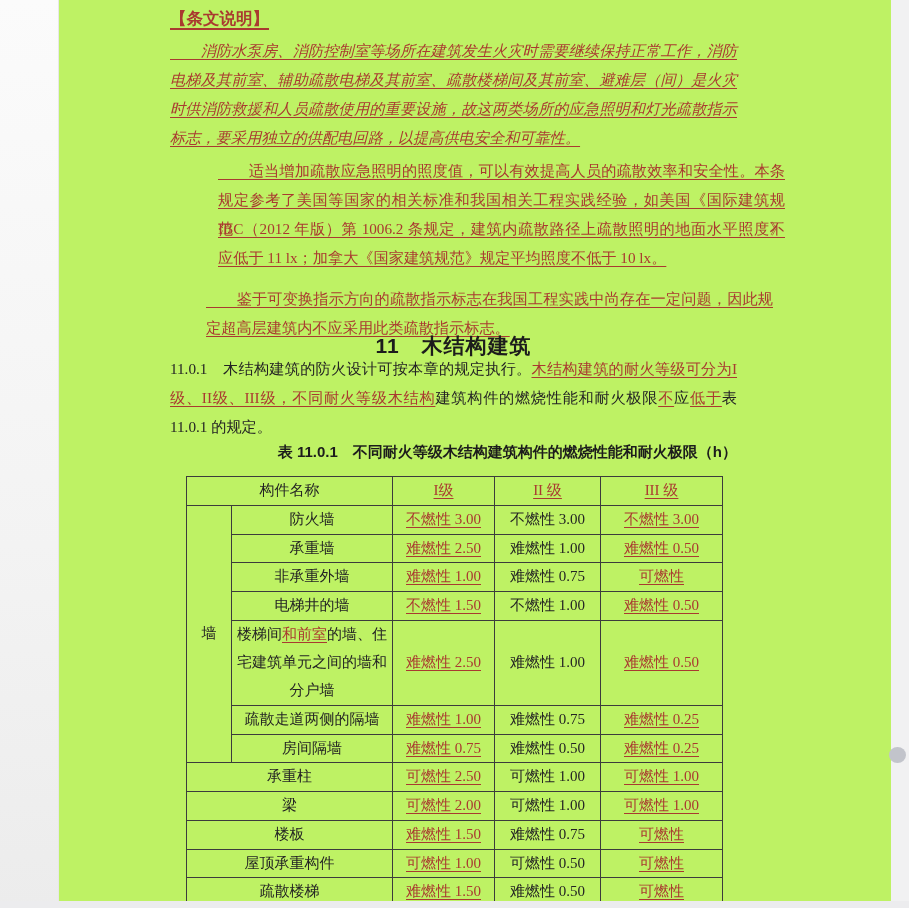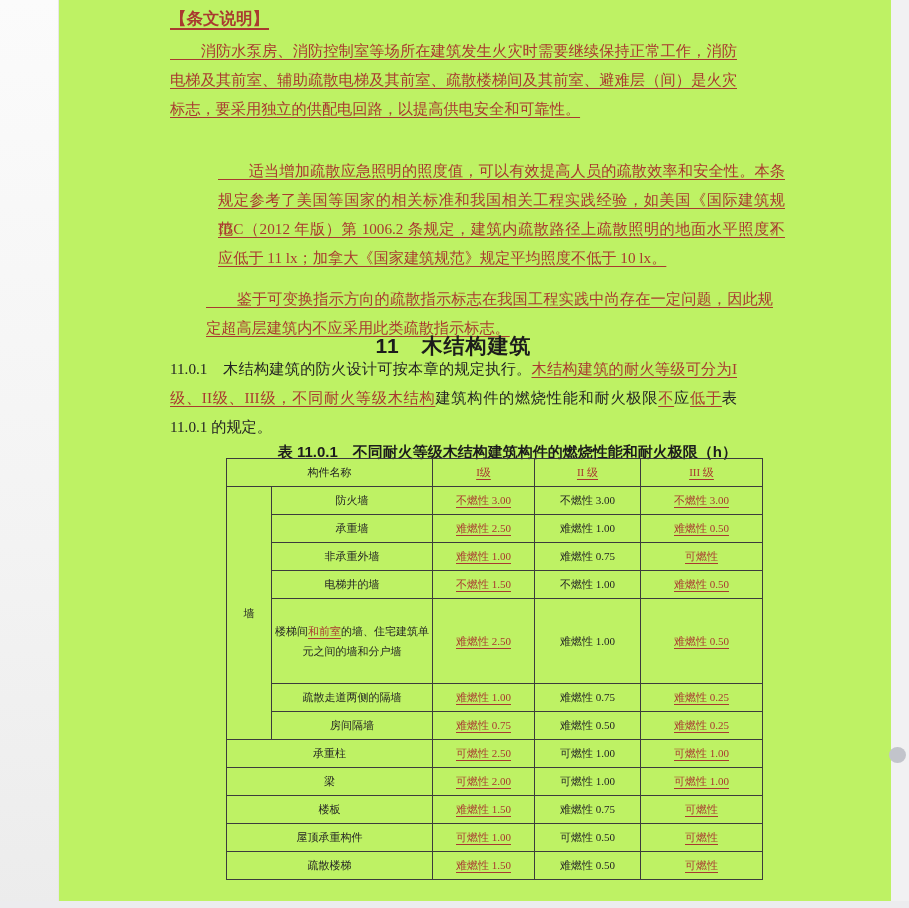--- a/index.html
+++ b/index.html
@@ -36,21 +36,21 @@
   }
   .annotation-heading{
     position:absolute;left:170px;top:8px;
     font-size:16.5px;font-weight:bold;color:var(--red);
     text-decoration:underline;text-underline-offset:4px;text-decoration-thickness:1.5px;
   }
   .para{
     position:absolute;left:170px;width:567px;
     font-size:15.2px;
   }
-  .para-1{top:36px;}
+  .para-1{top:36px;font-style:italic;}
   .para-2{top:156px;margin-left:48px;}
   .para-3{top:284px;margin-left:36px;}
   .clause{top:354px;}
   .line{
     height:29px;line-height:29px;
     text-align:justify;
     white-space:nowrap;
   }
   .line.j{white-space:normal;text-align-last:justify;}
   .red{
@@ -67,25 +67,24 @@
     font-weight:bold;font-size:21px;color:#1c1c1c;
     letter-spacing:1px;
   }
   .table-caption{
     position:absolute;left:170px;top:443px;width:567px;
     text-align:right;
     font-family:"Liberation Sans","DejaVu Sans",sans-serif;
     font-weight:bold;font-size:15px;color:#1c1c1c;
   }
   table.fire{
-    position:absolute;left:186px;top:458px;
+    position:absolute;left:186px;top:476px;
     border-collapse:collapse;
     table-layout:fixed;
-    font-size:11px;
-    margin-left:40px;
+    font-size:15px;
   }
   table.fire td{
     border:1px solid #3c3c3c;
     text-align:center;vertical-align:middle;
     height:28px;padding:0 3px;
     line-height:1.85;
   }
   table.fire tr.tall td{height:85px;}
   td.c0{width:45px;}
   td.c1{width:161px;}
@@ -98,20 +97,21 @@
 
 <div class="canvas">
 
   <div class="left-edge"></div>
 
   <div class="annotation-heading">【条文说明】</div>
 
   <div class="para para-1">
       <div class="line j"><span class="red">　　消防水泵房、消防控制室等场所在建筑发生火灾时需要继续保持正常工作，消防</span></div>
       <div class="line j"><span class="red">电梯及其前室、辅助疏散电梯及其前室、疏散楼梯间及其前室、避难层（间）是火灾</span></div>
+      <div class="line j"><span class="red">时供消防救援和人员疏散使用的重要设施，故这两类场所的应急照明和灯光疏散指示</span></div>
       <div class="line"><span class="red">标志，要采用独立的供配电回路，以提高供电安全和可靠性。</span></div>
     </div>
   <div class="para para-2">
       <div class="line j"><span class="red">　　适当增加疏散应急照明的照度值，可以有效提高人员的疏散效率和安全性。本条</span></div>
       <div class="line j"><span class="red">规定参考了美国等国家的相关标准和我国相关工程实践经验，如美国《国际建筑规范》</span></div>
       <div class="line j"><span class="red">IBC（2012 年版）第 1006.2 条规定，建筑内疏散路径上疏散照明的地面水平照度不</span></div>
       <div class="line"><span class="red">应低于 11 lx；加拿大《国家建筑规范》规定平均照度不低于 10 lx。</span></div>
     </div>
   <div class="para para-3">
       <div class="line j"><span class="red">　　鉴于可变换指示方向的疏散指示标志在我国工程实践中尚存在一定问题，因此规</span></div>

